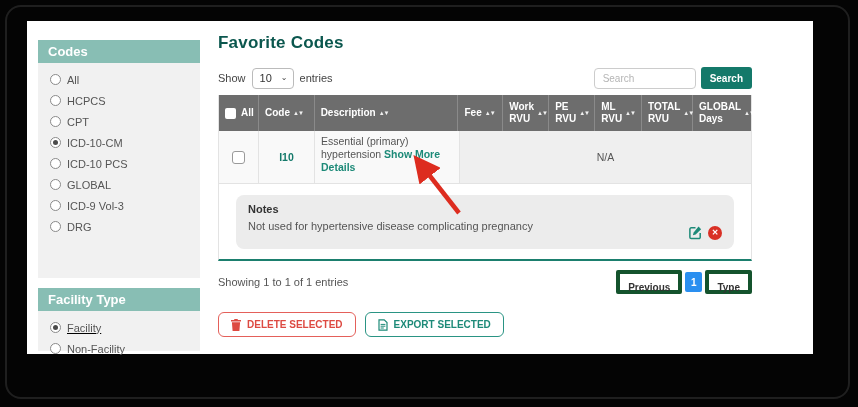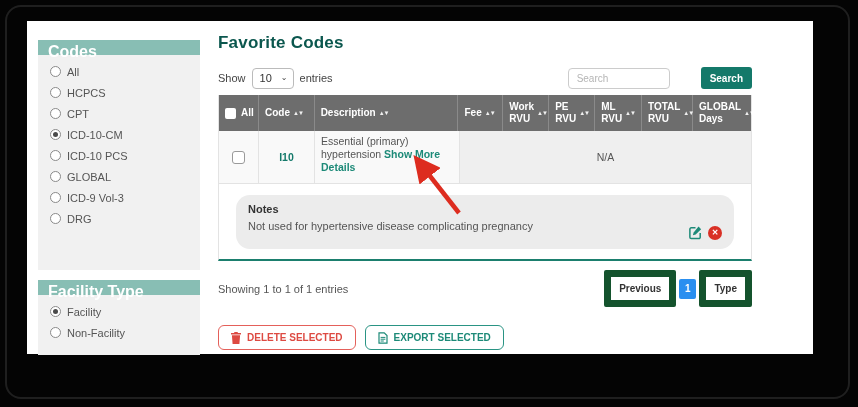--- a/index.html
+++ b/index.html
@@ -17,48 +17,48 @@
   }
   .page {
     position: absolute; left: 27px; top: 21px; width: 786px; height: 333px;
     background: #ffffff;
   }
 
   
   .sidebar { position: absolute; left: 11px; top: 19px; width: 162px; }
   .panel { margin-bottom: 10px; }
   .panel-header {
-    background: #88beb4; color: #ffffff; font-weight: bold; font-size: 16px;
-    padding: 5px 10px; height: 15px; line-height: 13px;
+    background: #88beb4; color: #ffffff; font-weight: bold; font-size: 13px;
+    padding: 5px 10px; height: 23px; line-height: 13px;
   }
   .panel-body { background: #f1f1f1; padding: 10px 12px 8px 12px; }
   .radio-item {
     display: flex; align-items: center; gap: 6px;
     font-size: 11px; color: #555555; margin-bottom: 8px; cursor: pointer;
     height: 13px;
   }
   .radio {
     width: 11px; height: 11px; border-radius: 50%;
     border: 1px solid #8a8a8a; background: #ffffff; flex: 0 0 auto;
     position: relative;
   }
   .radio-item.selected .radio::after {
     content: ""; position: absolute; left: 2px; top: 2px;
     width: 5px; height: 5px; border-radius: 50%; background: #4a4a4a;
   }
   .codes-body { height: 215px; }
-  .facility-body { height: 60px; }
+  .facility-body { height: 40px; text-decoration: underline; }
 
   
   .main { position: absolute; left: 191px; top: 12px; width: 534px; }
   .page-title { color: #0b574e; font-size: 17px; font-weight: bold; letter-spacing: .2px; }
 
   .controls {
     display: flex; align-items: center; margin-top: 14px; height: 22px;
-    font-size: 11px; color: #444444; gap: 26px;
+    font-size: 11px; color: #444444;
   }
   .show-entries { display: flex; align-items: center; gap: 6px; }
   .select-wrap {
     position: relative; width: 42px; height: 21px;
     border: 1px solid #bbbbbb; border-radius: 4px; background: #ffffff;
     display: flex; align-items: center; padding-left: 7px; font-size: 11px; color: #333;
   }
   .select-wrap .chev { position: absolute; right: 5px; top: 4px; font-size: 8px; color: #444; }
   .controls .spacer { flex: 1; }
   .search-input {
@@ -111,42 +111,42 @@
   .code-text { color: #14796a; font-weight: bold; font-size: 10.5px; }
   .details-link { color: #1d8a78; font-weight: bold; cursor: pointer; }
   .td-merged {
     flex: 1; background: #efefef; border-right: none;
     font-size: 10.5px; color: #555;
   }
 
   
   .detail-row { background: #ffffff; border-top: 1px solid #e3e3e3; height: 76px; padding: 11px 17px; }
   .notes-box {
-    background: #ececec; border-radius: 14px; height: 54px; padding: 8px 12px;
+    background: #ececec; border-radius: 8px; height: 54px; padding: 8px 12px;
     position: relative;
   }
   .notes-title { font-size: 11px; font-weight: bold; color: #333; margin-bottom: 5px; }
   .notes-text { font-size: 11px; color: #555; }
   .notes-icons { position: absolute; right: 12px; bottom: 9px; display: flex; align-items: center; gap: 5px; }
   .icon-edit { width: 15px; height: 15px; cursor: pointer; }
   .icon-circle-x {
     width: 14px; height: 14px; border-radius: 50%; background: #d93025;
     color: #fff; font-size: 8px; font-weight: bold; text-align: center; line-height: 14px;
     cursor: pointer;
   }
   .icon-circle-x::before { content: "✕"; }
 
   
   .tfoot { display: flex; align-items: center; margin-top: 9px; }
   .showing { font-size: 11px; color: #555; }
   .tfoot .spacer { flex: 1; }
   .pagination { display: flex; align-items: center; gap: 3px; }
   .page-btn {
-    border: 7px solid #14532d; background: #ffffff; color: #333;
-    font-size: 10px; font-weight: bold; height: 37px; padding: 2px 8px;
+    border: 4px solid #14532d; background: #ffffff; color: #333;
+    font-size: 10px; font-weight: bold; height: 20px; padding: 8px 8px;
     border-radius: 2px; cursor: pointer; font-family: "Liberation Sans", sans-serif;
   }
   .page-num {
     background: #2a8ff0; color: #ffffff; font-size: 10px; font-weight: bold;
     height: 20px; min-width: 17px; padding: 0 5px; border: none; border-radius: 2px;
     cursor: pointer; font-family: "Liberation Sans", sans-serif;
   }
 
   
   .actions { display: flex; gap: 9px; margin-top: 18px; }

